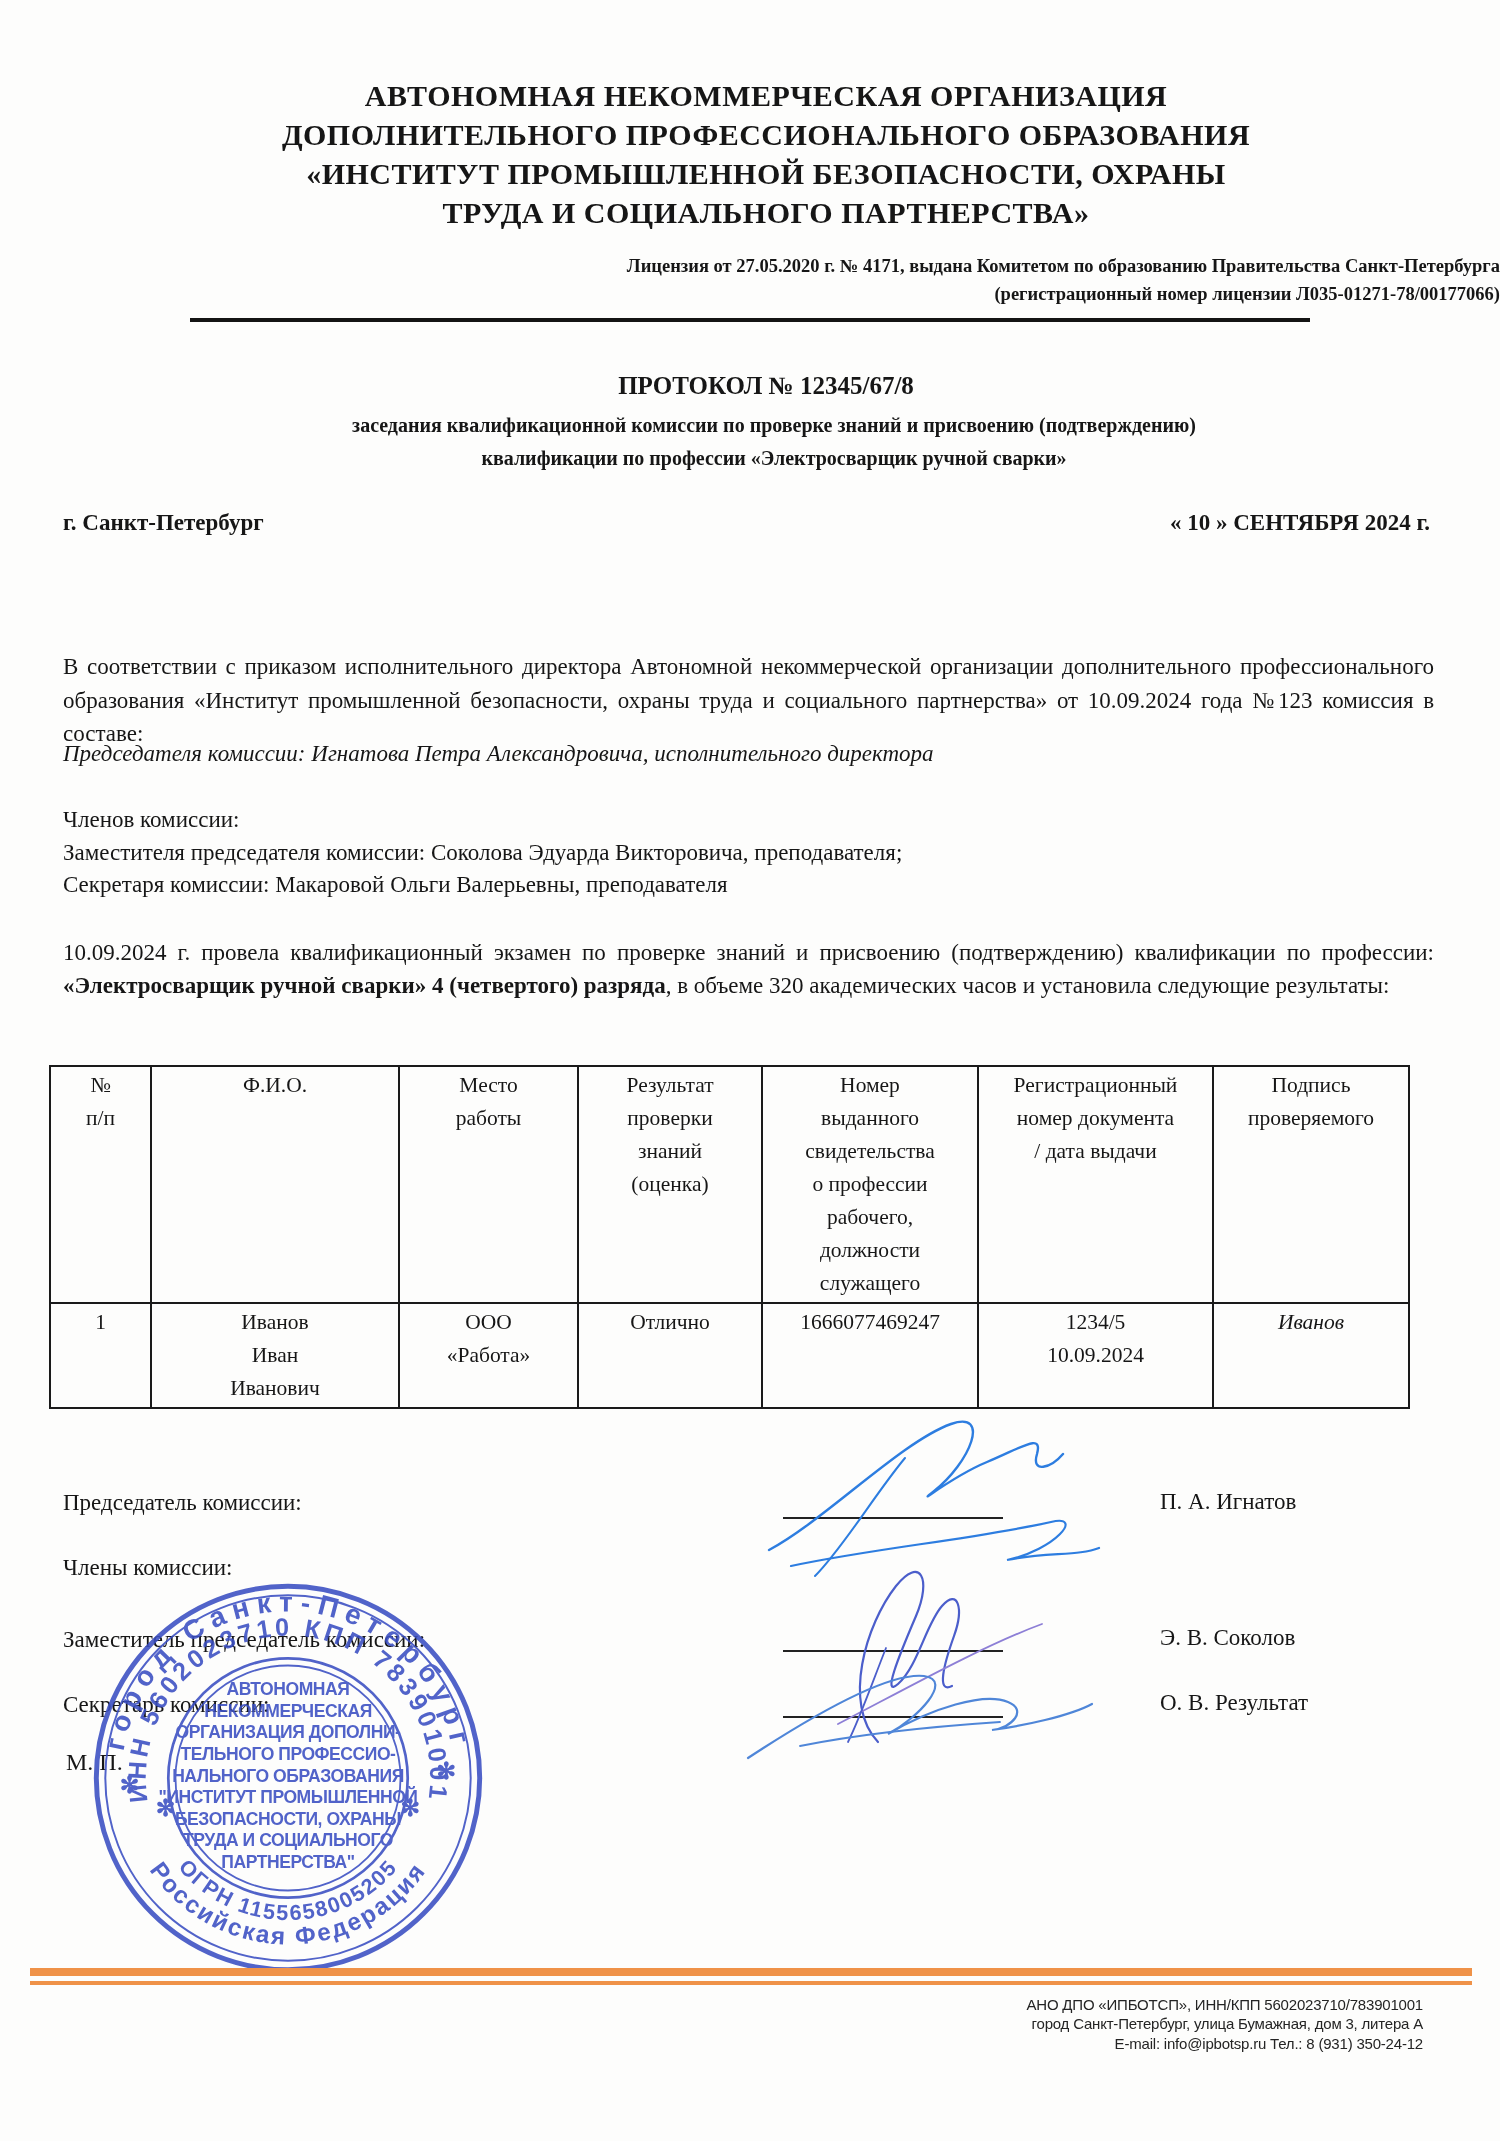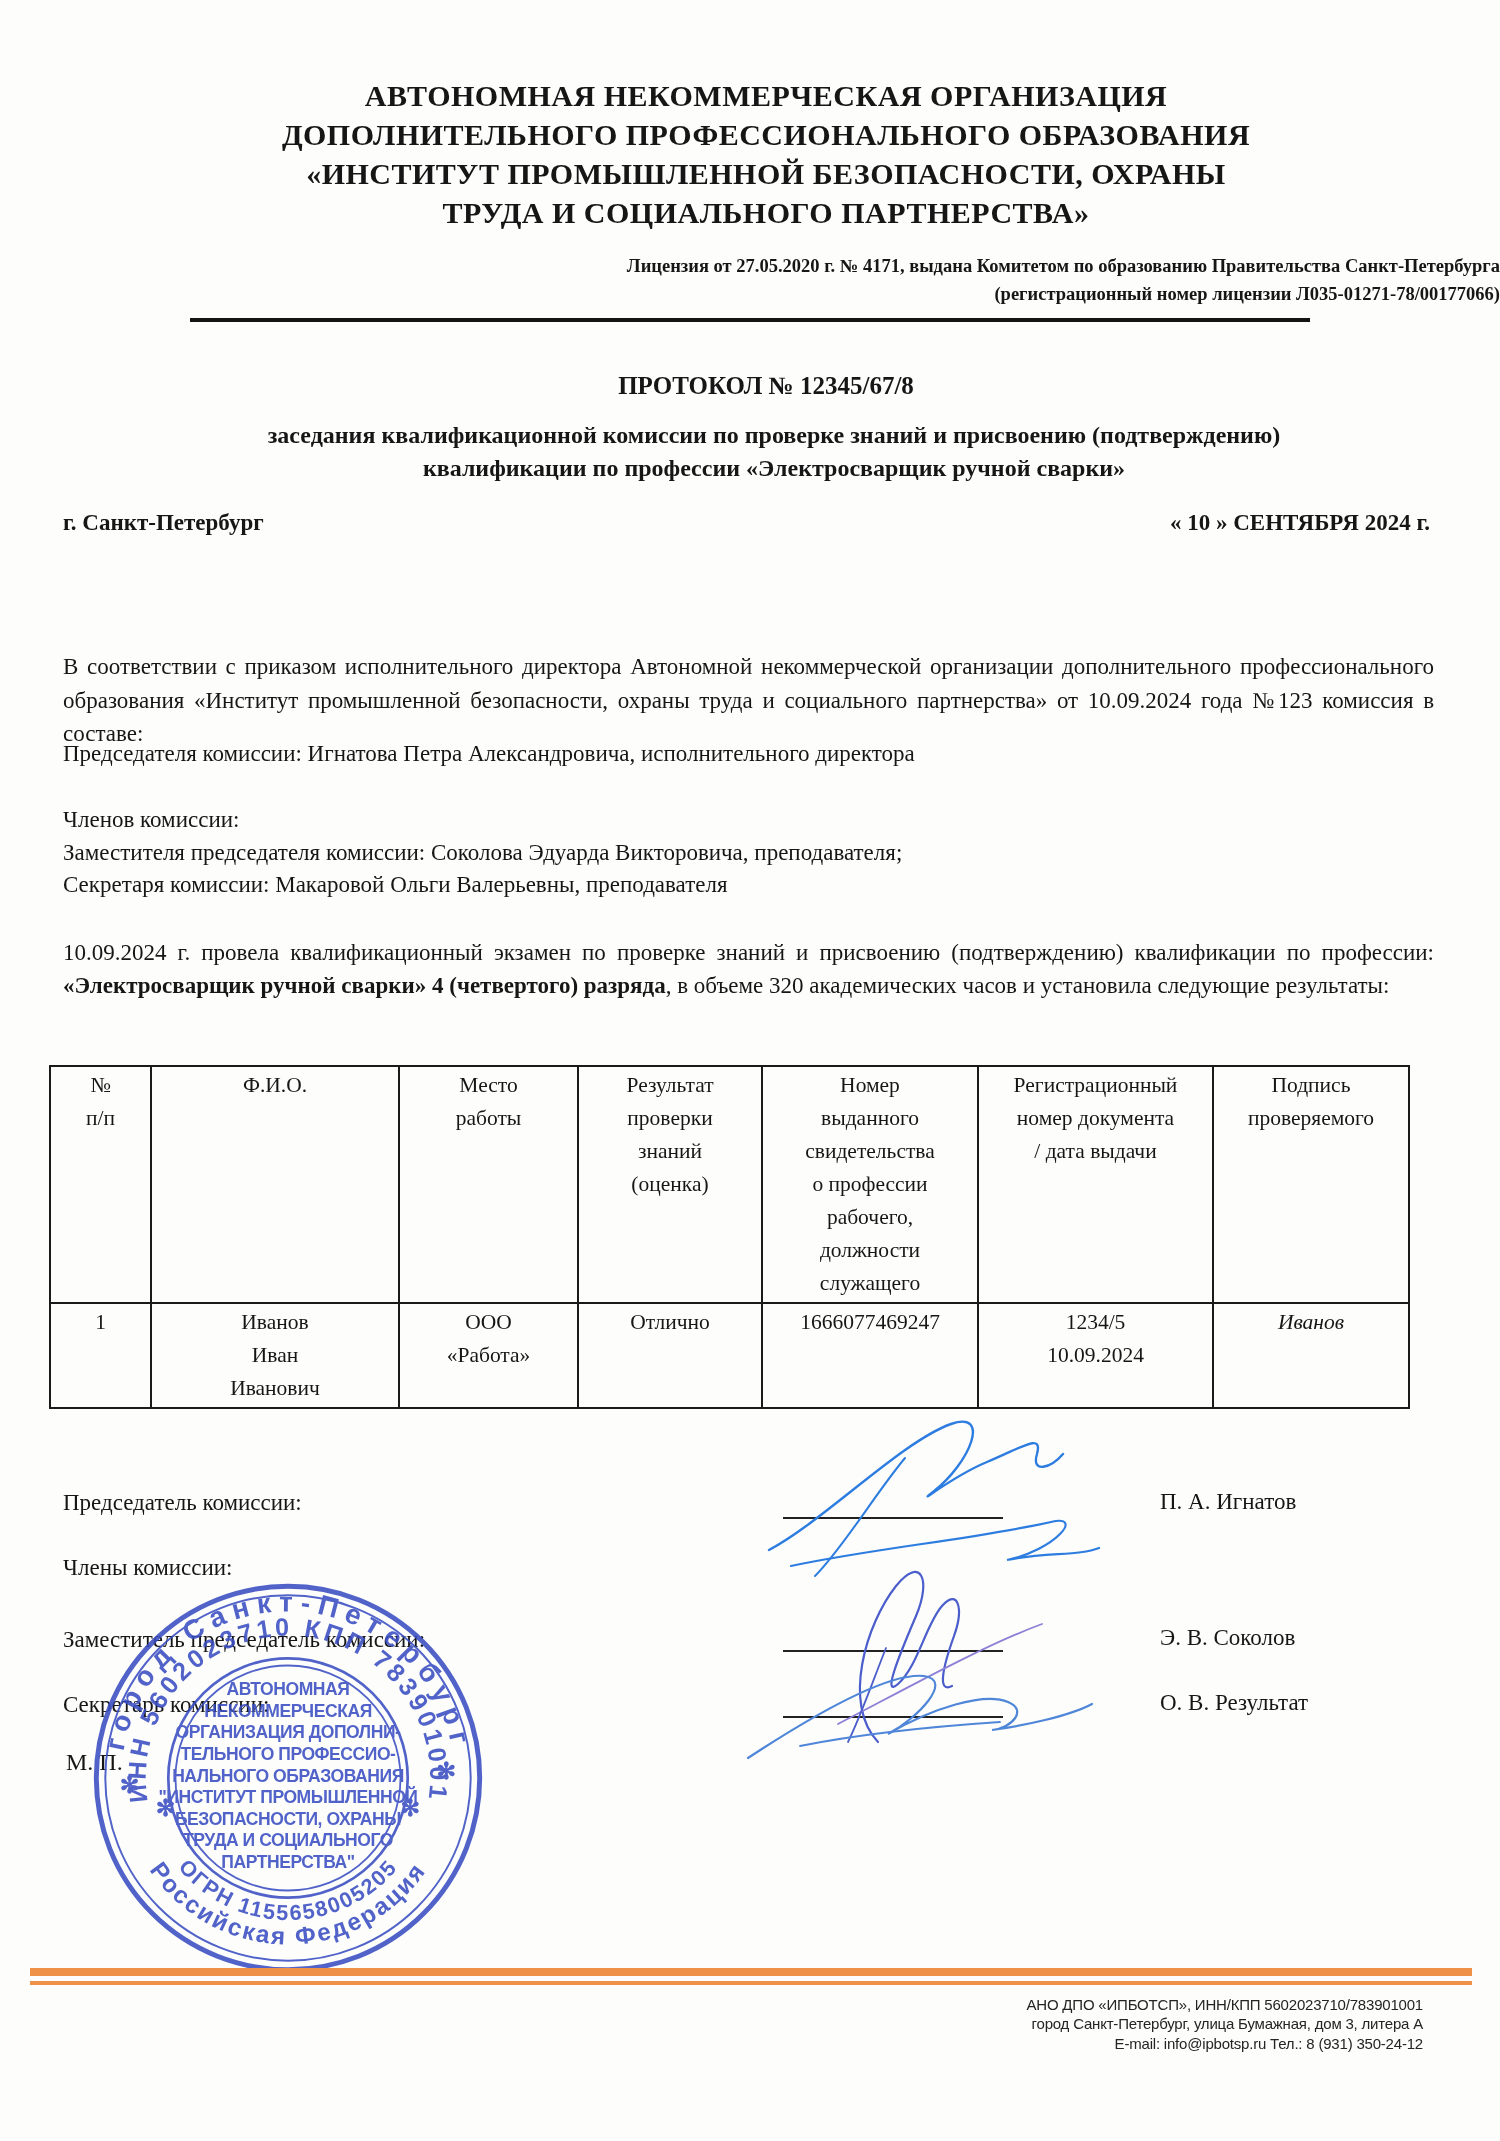--- a/index.html
+++ b/index.html
@@ -19,28 +19,28 @@
     overflow:hidden;
   }
   .abs{position:absolute;}
   .center{text-align:center;padding-left:32px;}
 
   .org-block{top:76px;left:0;right:0;font-weight:bold;font-size:30px;line-height:39px;letter-spacing:.5px;}
   .license-block{top:253px;left:0;right:0;font-weight:bold;font-size:18.5px;line-height:27.5px;text-align:right;}
   .top-rule{top:318px;left:190px;right:190px;height:4px;background:#141414;}
 
   .protocol-title{top:370px;left:0;right:0;font-weight:bold;font-size:25px;line-height:31px;}
-  .protocol-subtitle{top:419px;left:0;right:0;font-weight:bold;font-size:24px;line-height:33px;margin-left:16px;}
+  .protocol-subtitle{top:409px;left:0;right:0;font-weight:bold;font-size:20px;line-height:33px;margin-left:16px;}
   .city-date{top:507px;left:63px;right:70px;font-weight:bold;font-size:23px;line-height:32px;}
   .city{float:left;}
   .date{float:right;}
 
   .para{font-size:23px;line-height:33.5px;}
   .p-intro{top:606px;left:63px;right:66px;text-align:justify;margin-top:44px;}
-  .p-chairman{top:737px;left:63px;right:66px;}
+  .p-chairman{top:737px;left:63px;right:66px;font-style:italic;}
   .p-members{top:804px;left:63px;right:66px;line-height:32.6px;white-space:pre-line;}
   .p-exam{top:936px;left:63px;right:66px;text-align:justify;line-height:33px;}
   .p-exam b{font-weight:bold;}
 
   table.results{
     position:absolute;top:1065px;left:49px;width:1359px;
     border-collapse:collapse;table-layout:fixed;
     font-size:21.5px;line-height:33px;
   }
   table.results td{

